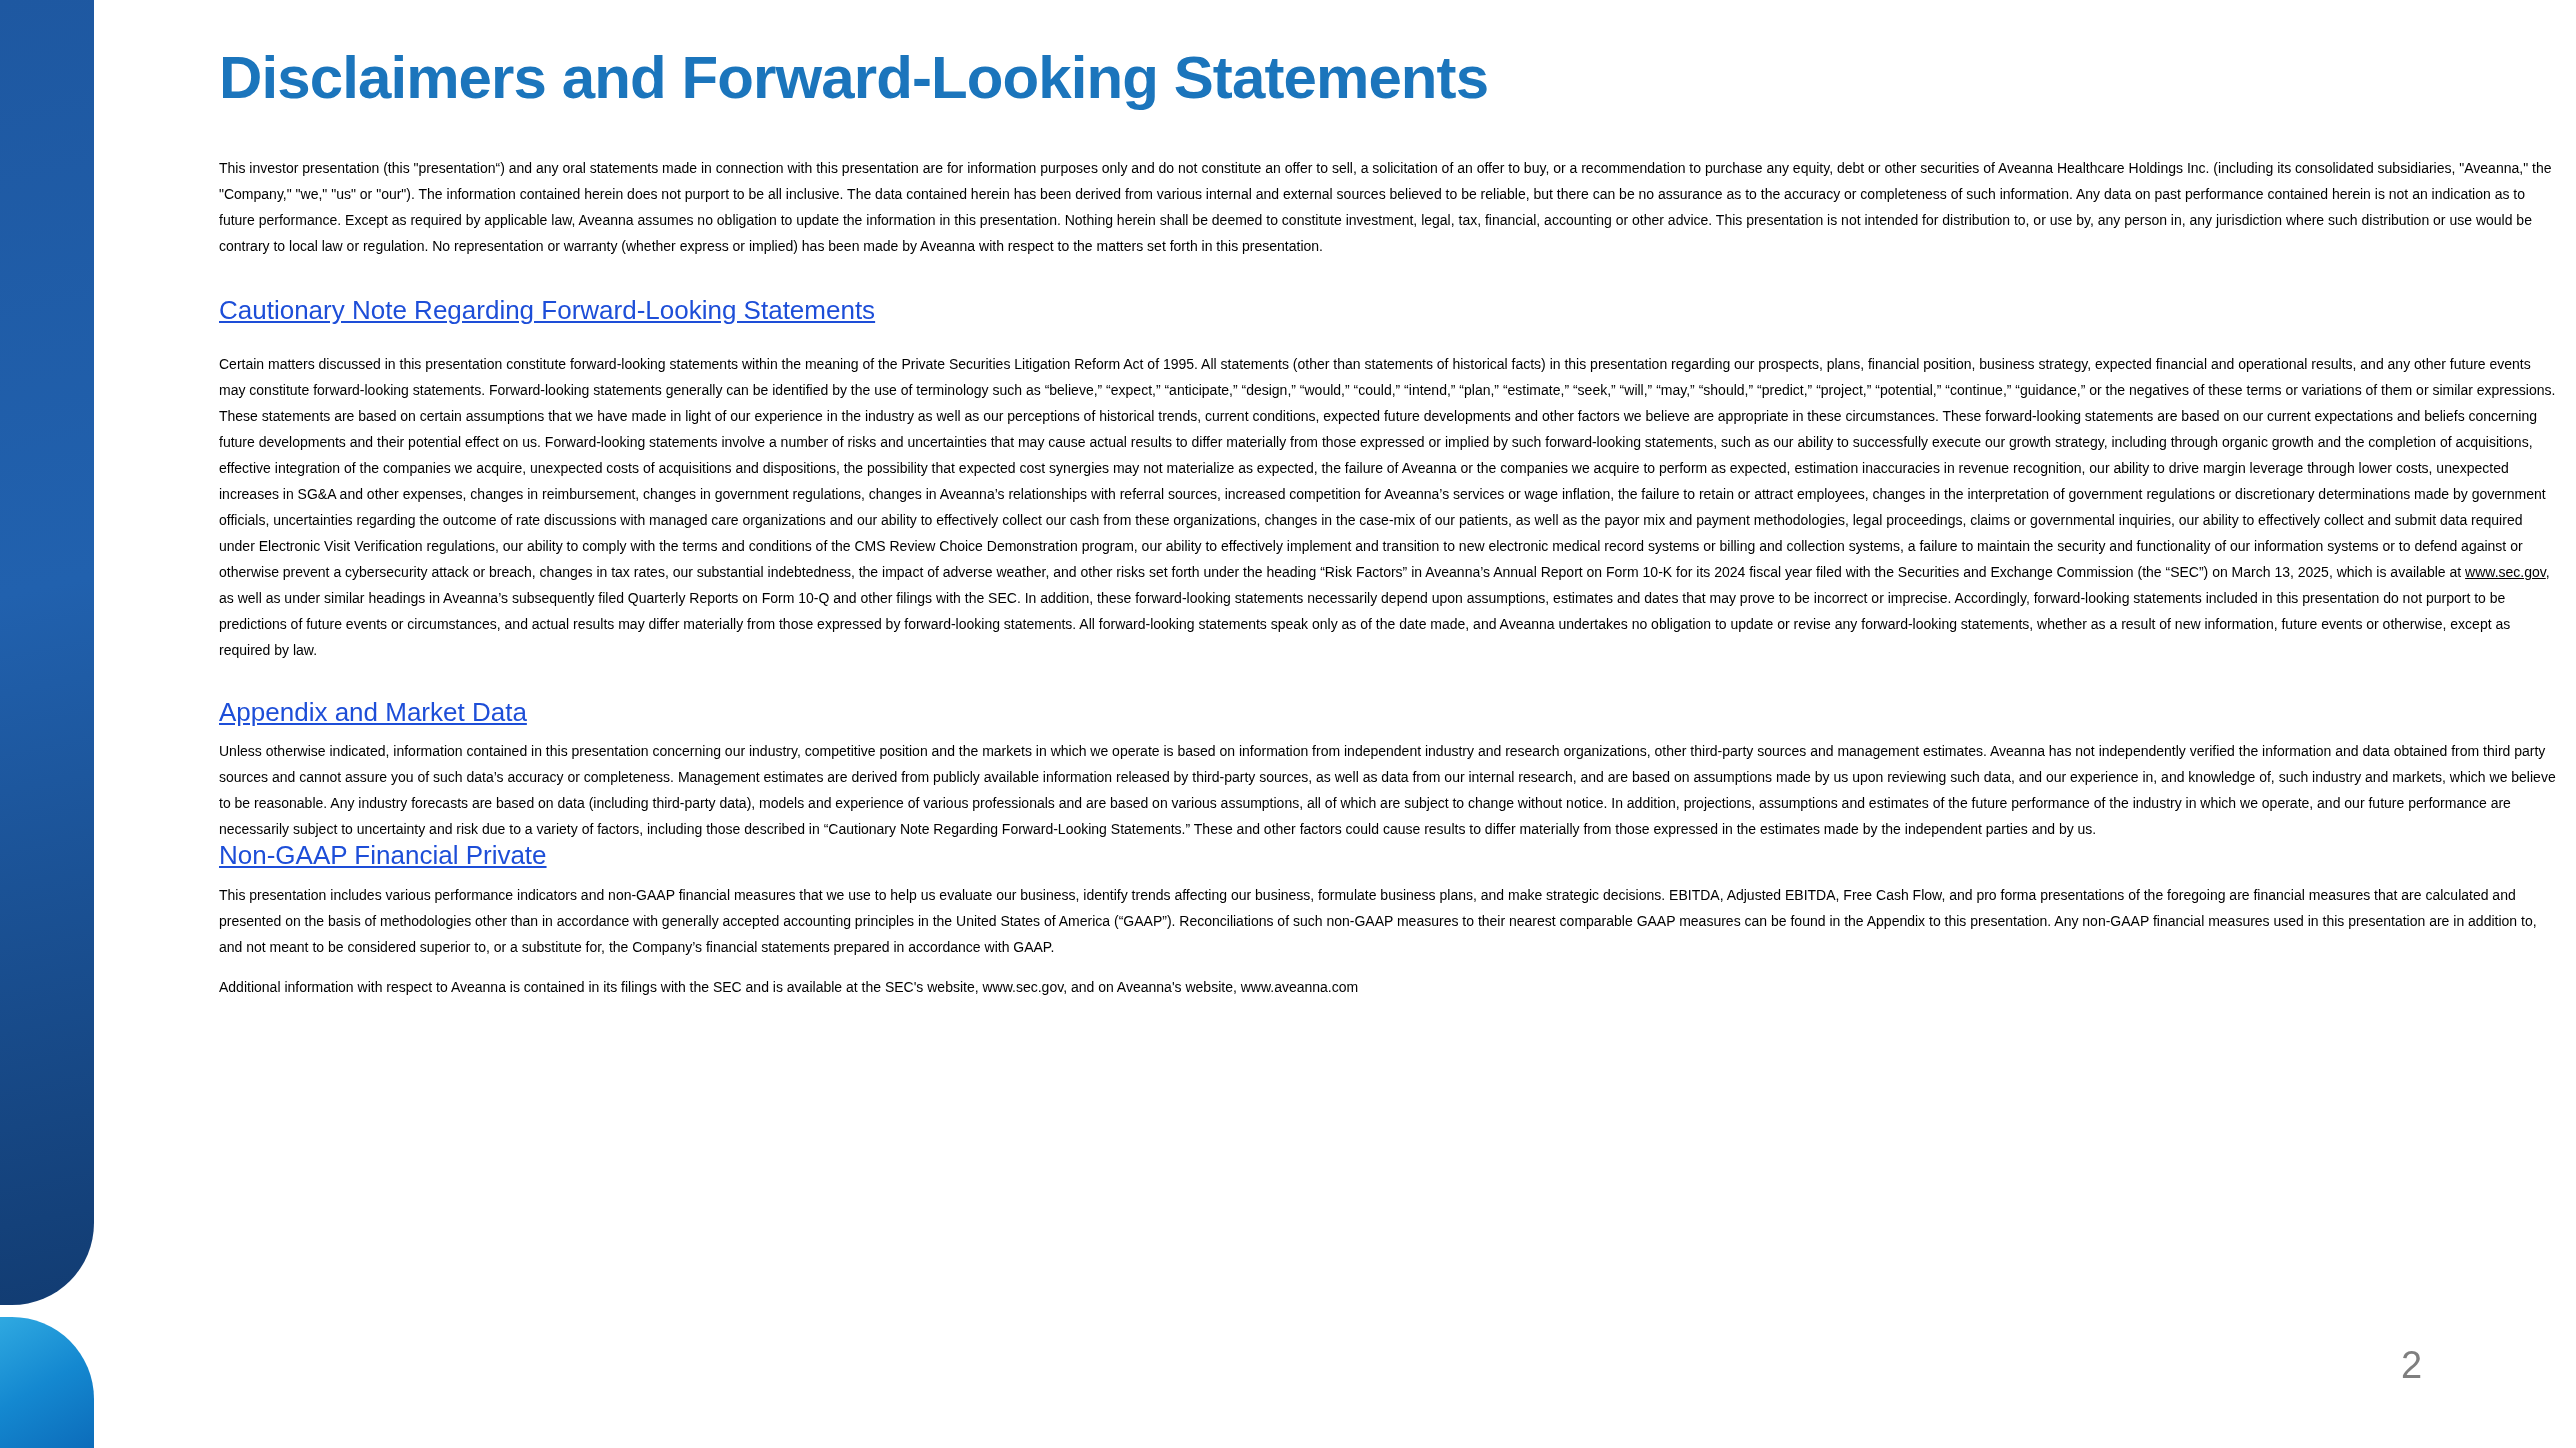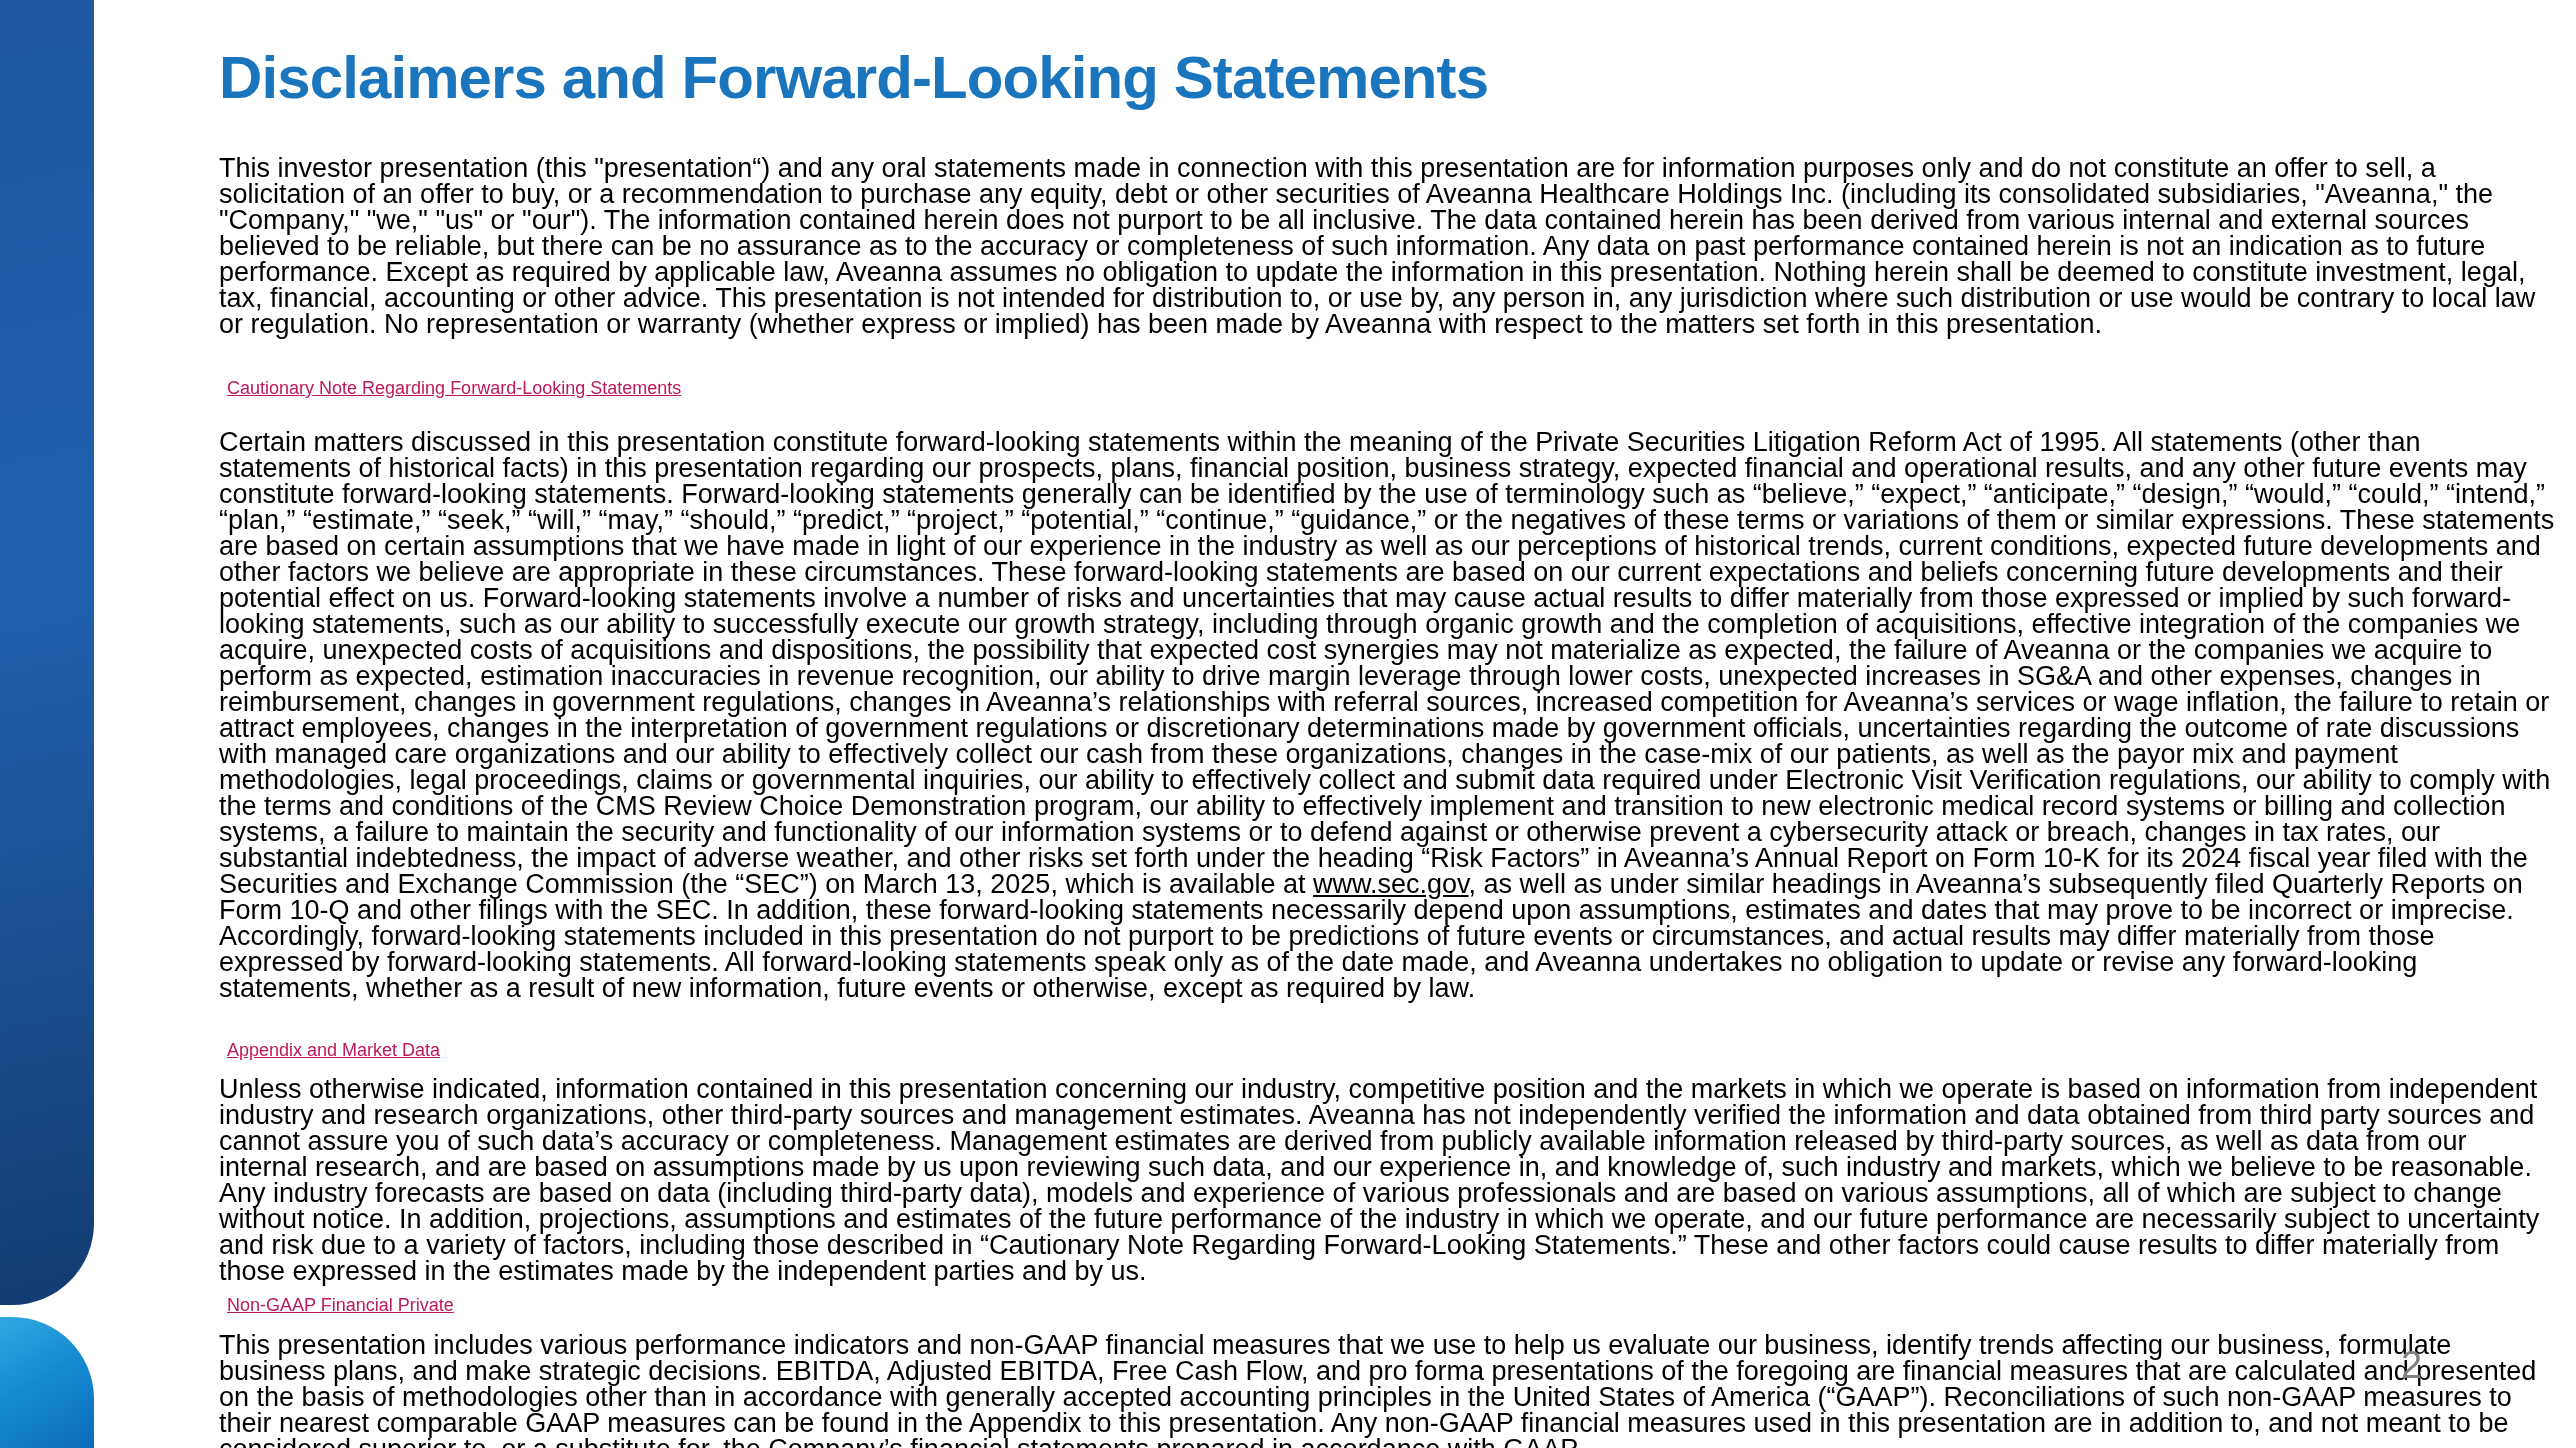--- a/index.html
+++ b/index.html
@@ -29,30 +29,30 @@
   }
   h1.title{
     margin:0 0 43px 0;
     font-size:60px;line-height:69px;
     font-weight:bold;
     color:#1B75BC;
     letter-spacing:-0.9px;
   }
   .body{
     margin:0;
-    font-size:27px;line-height:26px;
+    font-size:14px;line-height:26px;
     color:#000;
     text-align:left;
   }
   p.intro{margin-bottom:38px;}
   h2.sec{
-    margin:8px;
-    font-size:18px;line-height:26px;
+    margin:0;
+    font-size:26px;line-height:26px;
     font-weight:400;
-    color:#be185d;
+    color:#1d4ed8;
     text-decoration:underline;
   }
   h2.first{margin-bottom:27.5px;}
   p.fls{margin-bottom:36px;}
   h2.mid{margin-bottom:13.7px;}
   p.industry{margin-bottom:0;}
   p.nongaap{margin-bottom:13.7px;}
   a.link{color:#000;text-decoration:underline;}
   .page-number{
     position:absolute;left:2401px;top:1345px;

